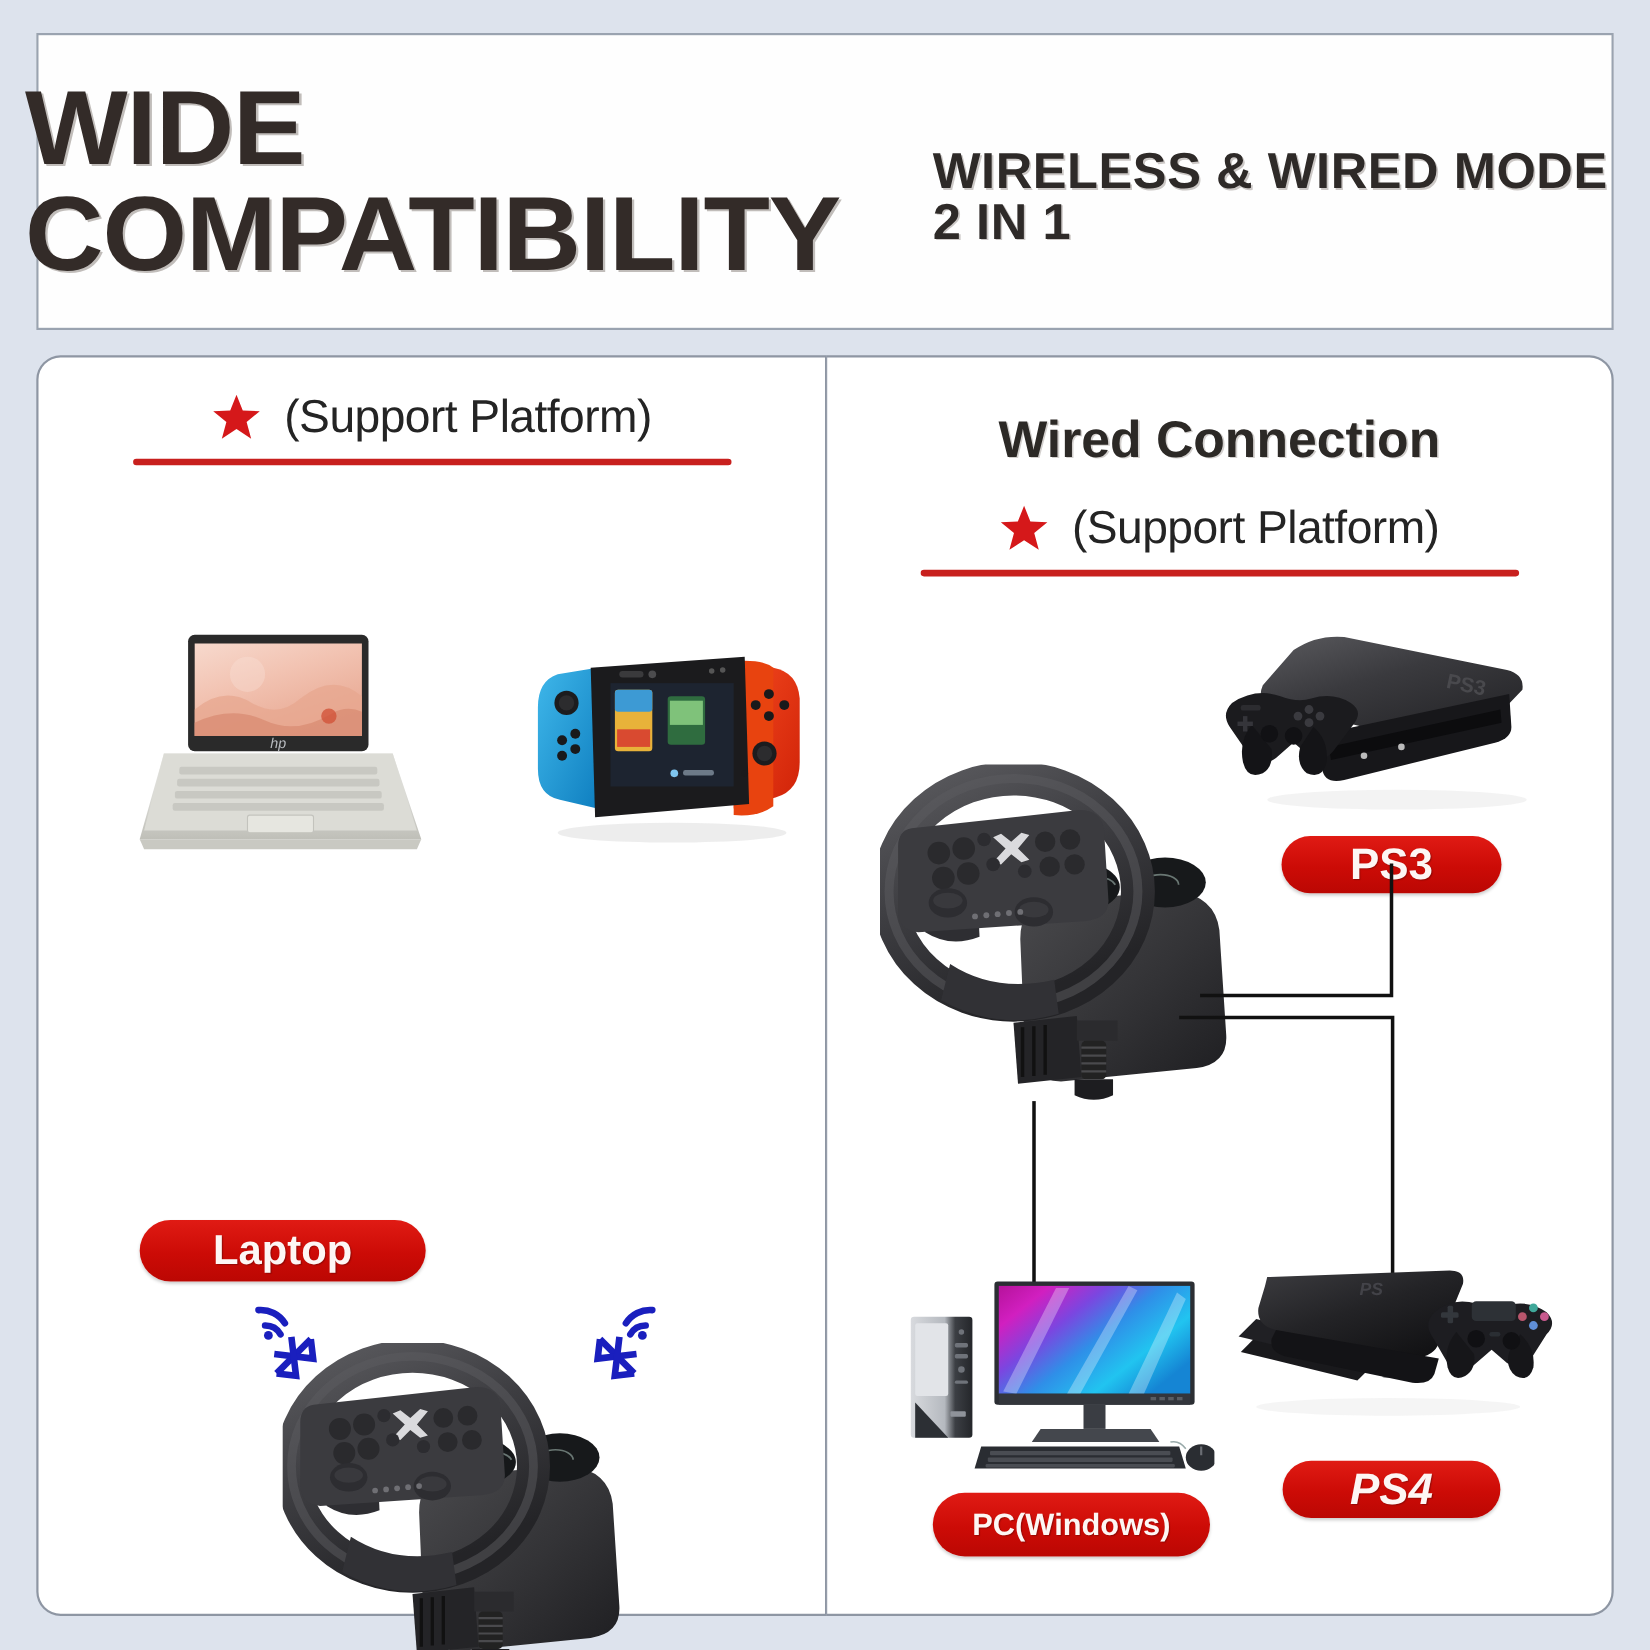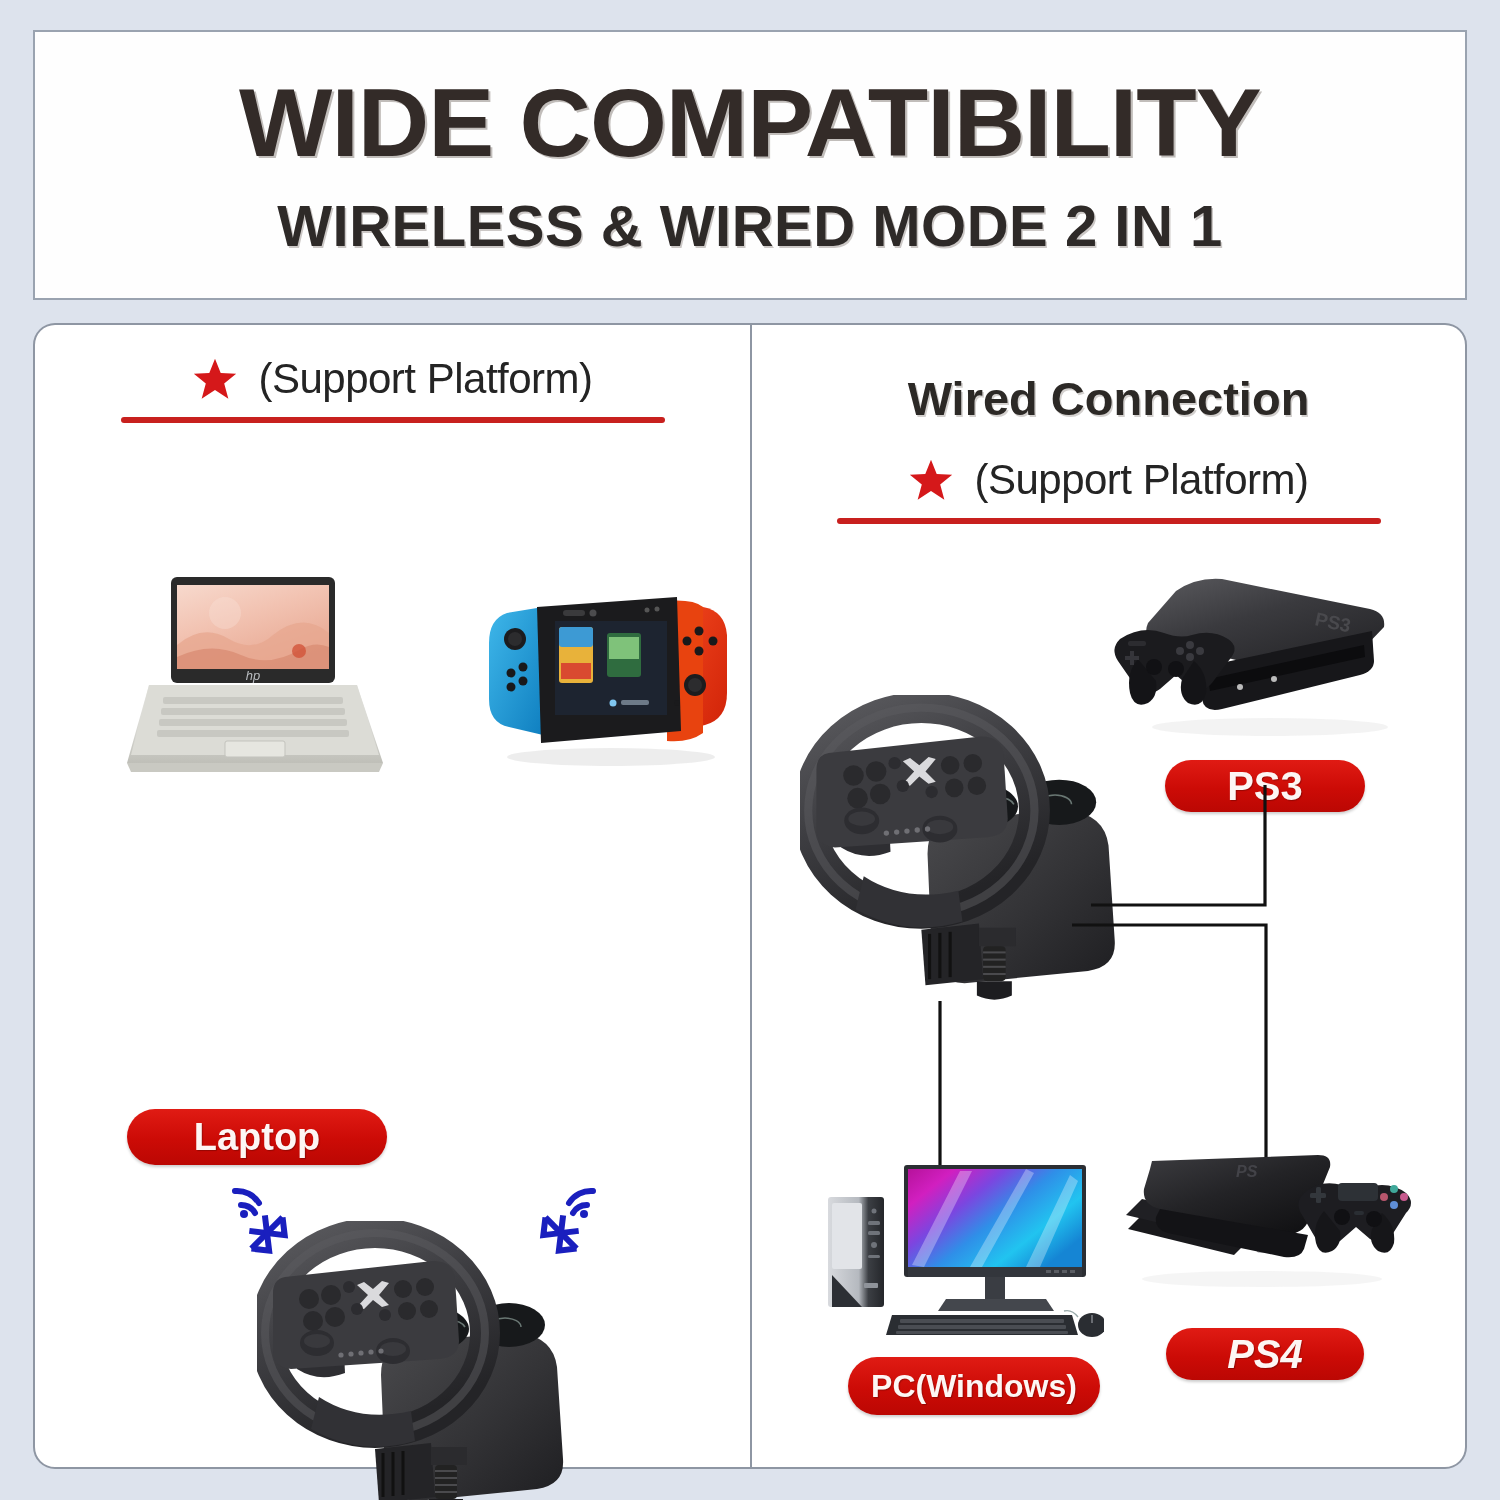--- a/index.html
+++ b/index.html
@@ -10,33 +10,33 @@
     overflow: hidden;
   }
   .page { position: relative; width: 1500px; height: 1500px; }
 
   
   .header-box {
     position: absolute; left: 33px; top: 30px;
     width: 1434px; height: 270px;
     background: #fefefe;
     border: 2px solid #9aa3b0;
-    display: flex; flex-direction: column;
+    display: flex; 
     align-items: center; justify-content: center;
   }
   .title-main {
     font-size: 96px; font-weight: 700; letter-spacing: -1px;
     color: #332b28; line-height: 1;
     text-shadow: 2px 2px 0 rgba(120,110,105,.45);
     font-family: "Liberation Sans", sans-serif;
     transform: scaleX(1.03);
   }
   .title-sub {
     margin-top: 26px;
-    font-size: 58px; font-weight: 700; letter-spacing: .5px;
+    font-size: 46px; font-weight: 700; letter-spacing: .5px;
     color: #2e2a28; line-height: 1;
     text-shadow: 1.5px 1.5px 0 rgba(130,120,115,.4);
   }
 
   
   .panel {
     position: absolute; top: 323px; height: 1146px;
     background: #ffffff;
     border: 2px solid #8e96a3;
   }
@@ -509,21 +509,21 @@
         <rect x="80" y="164" width="164" height="4" rx="1"></rect>
         <rect x="78" y="170" width="168" height="4" rx="1"></rect>
         <rect x="76" y="176" width="172" height="3" rx="1"></rect>
       </g>
 
       <ellipse cx="272" cy="170" rx="14" ry="12" fill="#2a2d32"></ellipse>
       <path d="M272 160 v8" stroke="#6a6d73" stroke-width="2"></path>
       <path d="M258 162 q-6 -8 -14 -6" fill="none" stroke="#9aa" stroke-width="1.4"></path>
     </svg>
 
-    <div class="badge" style="left:96px; top:1032px; width:252px; height:58px; font-size:32px;">PC(Windows)</div>
+    <div class="badge" style="left:96px; top:1032px; width:252px; height:58px; font-size:28px;">PC(Windows)</div>
 
     <svg class="art" style="left:360px; top:826px; width:310px; height:150px;" viewBox="0 0 310 150">
       <defs>
         <linearGradient id="ps4Top" x1="0" y1="0" x2="0.8" y2="1">
           <stop offset="0%" stop-color="#3c3c40"></stop>
           <stop offset="50%" stop-color="#232326"></stop>
           <stop offset="100%" stop-color="#111113"></stop>
         </linearGradient>
       </defs>
 

